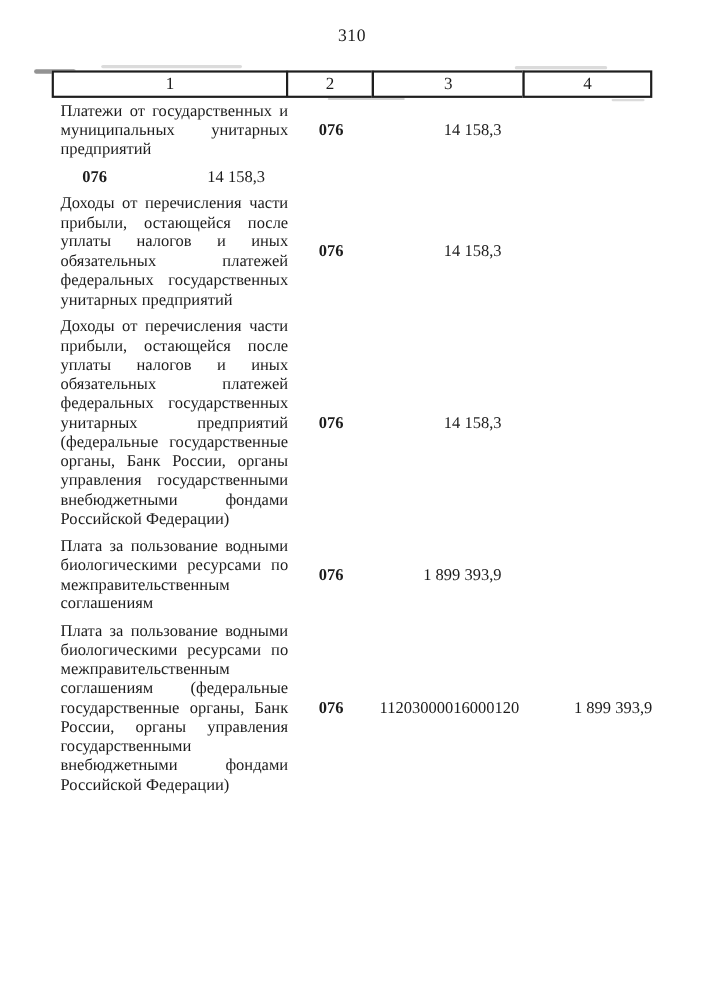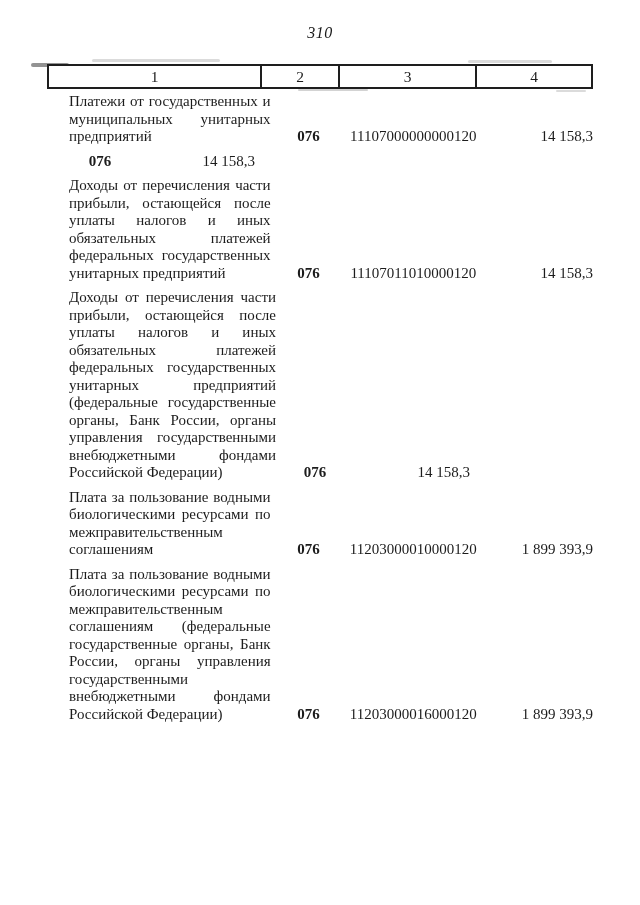--- a/index.html
+++ b/index.html
@@ -17,21 +17,20 @@
   }
 
   .page-number {
     position: absolute;
     top: 24px;
     left: 0;
     width: 640px;
     text-align: center;
     font-size: 16px;
     letter-spacing: 0.5px;
-    font-style: italic;
   }
 
   
   .table-header {
     position: absolute;
     left: 47px;
     top: 64px;
     width: 546px;
     display: flex;
   }
@@ -53,23 +52,22 @@
 
   
   .rows {
     position: absolute;
     left: 47px;
     top: 93px;
     width: 546px;
   }
   .row {
     display: flex;
-    align-items: flex-end;
+    align-items: center;
     margin-bottom: 7px;
-    margin-left: 14px;
   }
   .c {
     font-size: 15px;
     line-height: 17.5px;
   }
   .c1 {
     box-sizing: border-box;
     width: 215px;
     padding-left: 8px;
     text-align: justify;
@@ -119,46 +117,43 @@
   <div class="hc hc2">2</div>
   <div class="hc hc3">3</div>
   <div class="hc hc4">4</div>
 </div>
 
 <div class="rows">
 
   <div class="row">
     <div class="c c1">Платежи от государственных и муниципальных унитарных предприятий</div>
     <div class="c c2">076</div>
-    <div class="c c3">11107000000000120</div>
     <div class="c c4">14 158,3</div>
   </div>
 
   <div class="row">
     <div class="c c2">076</div>
     <div class="c c4">14 158,3</div>
   </div>
 
   <div class="row">
     <div class="c c1">Доходы от перечисления части прибыли, остающейся после уплаты налогов и иных обязательных платежей федеральных государственных унитарных предприятий</div>
     <div class="c c2">076</div>
-    <div class="c c3">11107011010000120</div>
     <div class="c c4">14 158,3</div>
   </div>
 
   <div class="row">
     <div class="c c1">Доходы от перечисления части прибыли, остающейся после уплаты налогов и иных обязательных платежей федеральных государственных унитарных предприятий (федеральные государственные органы, Банк России, органы управления государственными внебюджетными фондами Российской Федерации)</div>
     <div class="c c2">076</div>
     <div class="c c4">14 158,3</div>
   </div>
 
   <div class="row">
     <div class="c c1">Плата за пользование водными биологическими ресурсами по межправительственным соглашениям</div>
     <div class="c c2">076</div>
-    <div class="c c3">11203000010000120</div>
     <div class="c c4">1 899 393,9</div>
   </div>
 
   <div class="row">
     <div class="c c1">Плата за пользование водными биологическими ресурсами по межправительственным соглашениям (федеральные государственные органы, Банк России, органы управления государственными внебюджетными фондами Российской Федерации)</div>
     <div class="c c2">076</div>
     <div class="c c3">11203000016000120</div>
     <div class="c c4">1 899 393,9</div>
   </div>
 

